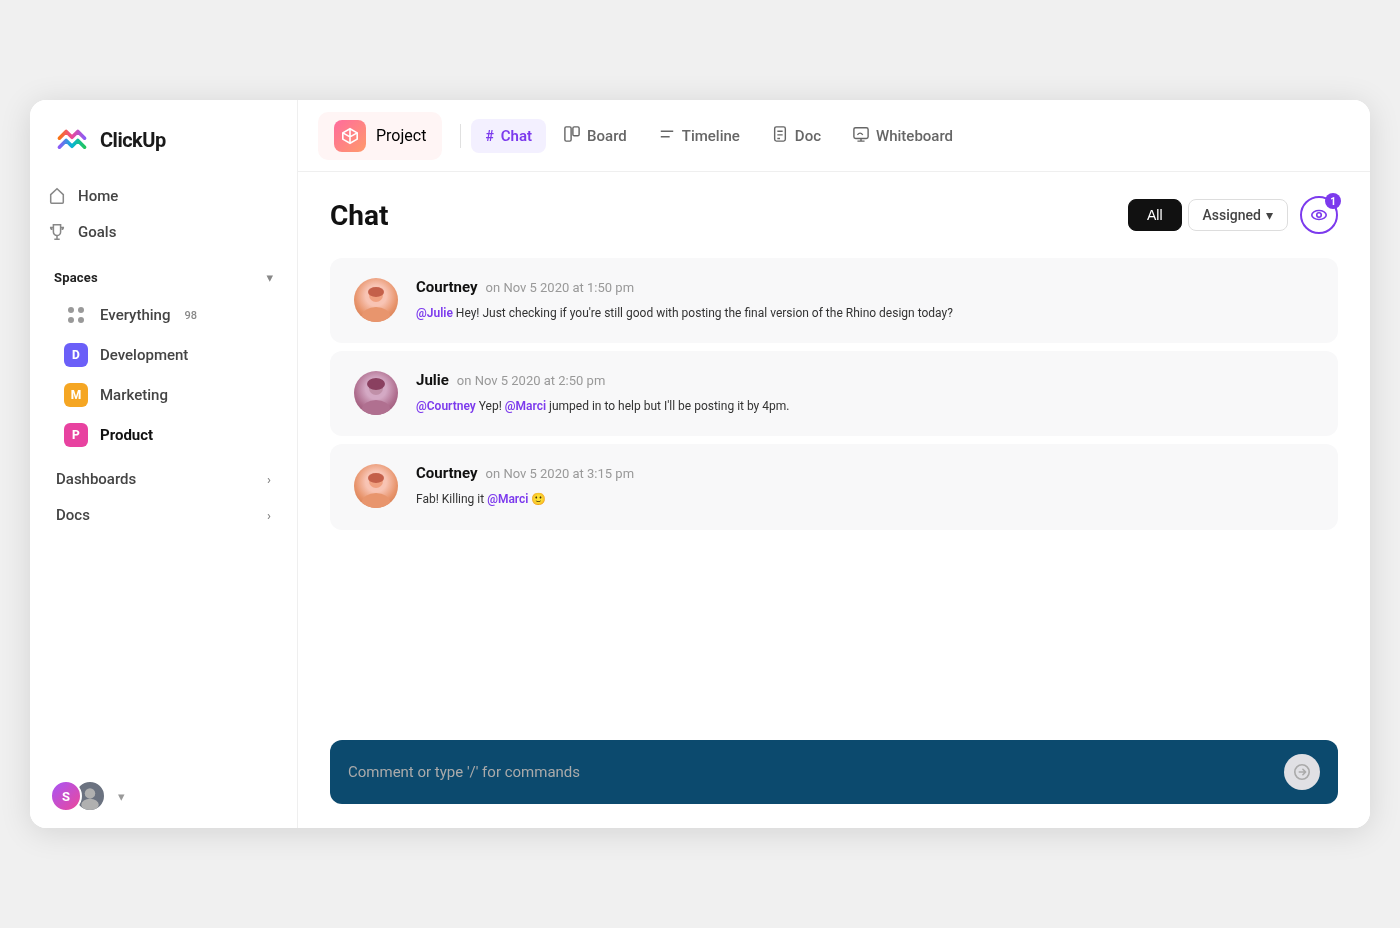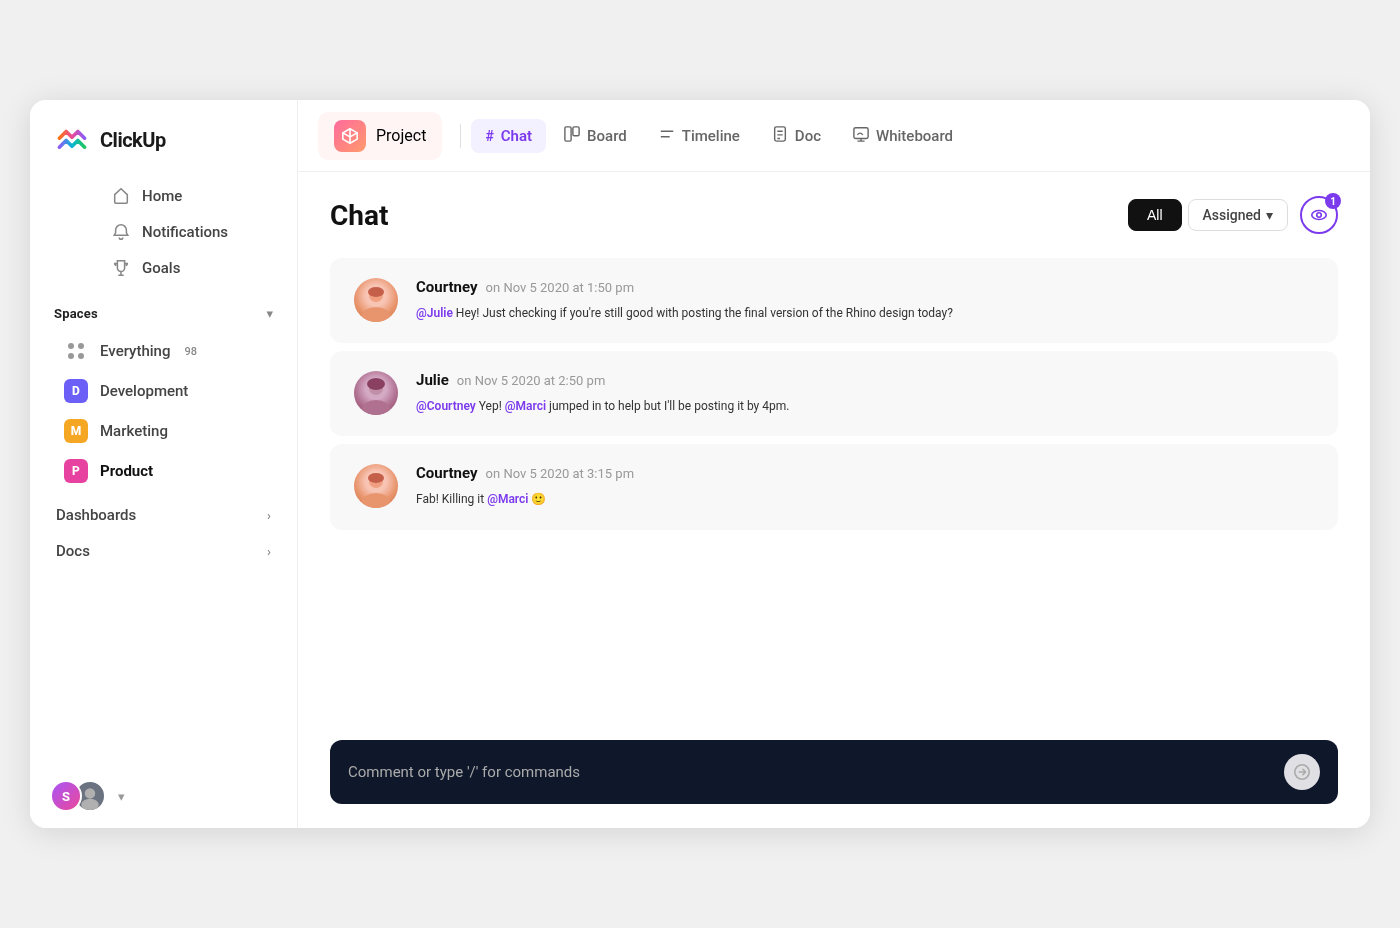--- a/index.html
+++ b/index.html
@@ -44,22 +44,21 @@
       width: 36px;
       height: 36px;
     }
     .logo-text {
       font-size: 20px;
       font-weight: 700;
       color: #1a1a1a;
       letter-spacing: -0.5px;
     }
     .sidebar-nav {
-      padding: 4px 20px;
-      margin-left: 48px;
+      padding: 4px 4px;
     }
     .sidebar-nav-item {
       display: flex;
       align-items: center;
       gap: 12px;
       padding: 9px 14px;
       border-radius: 8px;
       cursor: pointer;
       color: #444;
       font-size: 15px;
@@ -406,21 +405,21 @@
     }
     .mention {
       color: #7c3aed;
       font-weight: 600;
     }
     
     .comment-bar {
       padding: 16px 32px 24px 32px;
     }
     .comment-input-wrap {
-      background: #0f172a;
+      background: #0c4a6e;
       border-radius: 12px;
       display: flex;
       align-items: center;
       padding: 14px 18px;
       gap: 12px;
     }
     .comment-placeholder {
       flex: 1;
       font-size: 15px;
       color: #aaa;
@@ -476,27 +475,20 @@
 
     <div class="sidebar-nav">
       <div class="sidebar-nav-item">
         <svg class="nav-icon" viewBox="0 0 20 20" fill="none" stroke="currentColor" stroke-width="1.7">
           <path d="M3 8.5L10 2l7 6.5V17a1 1 0 01-1 1H4a1 1 0 01-1-1V8.5z"></path>
         </svg>
         <span>Home</span>
       </div>
       <div class="sidebar-nav-item">
         <svg class="nav-icon" viewBox="0 0 20 20" fill="none" stroke="currentColor" stroke-width="1.7">
-          <path d="M10 2a6 6 0 016 6v3l1.5 2.5H2.5L4 11V8a6 6 0 016-6z"></path>
-          <path d="M8 16a2 2 0 004 0"></path>
-        </svg>
-        <span>Notifications</span>
-      </div>
-      <div class="sidebar-nav-item">
-        <svg class="nav-icon" viewBox="0 0 20 20" fill="none" stroke="currentColor" stroke-width="1.7">
           <path d="M6 2h8v8a4 4 0 01-8 0V2z"></path>
           <path d="M6 5H3a2 2 0 002 2"></path>
           <path d="M14 5h3a2 2 0 01-2 2"></path>
           <path d="M10 14v4M7 18h6"></path>
         </svg>
         <span>Goals</span>
       </div>
     </div>
 
     <div class="sidebar-section">

